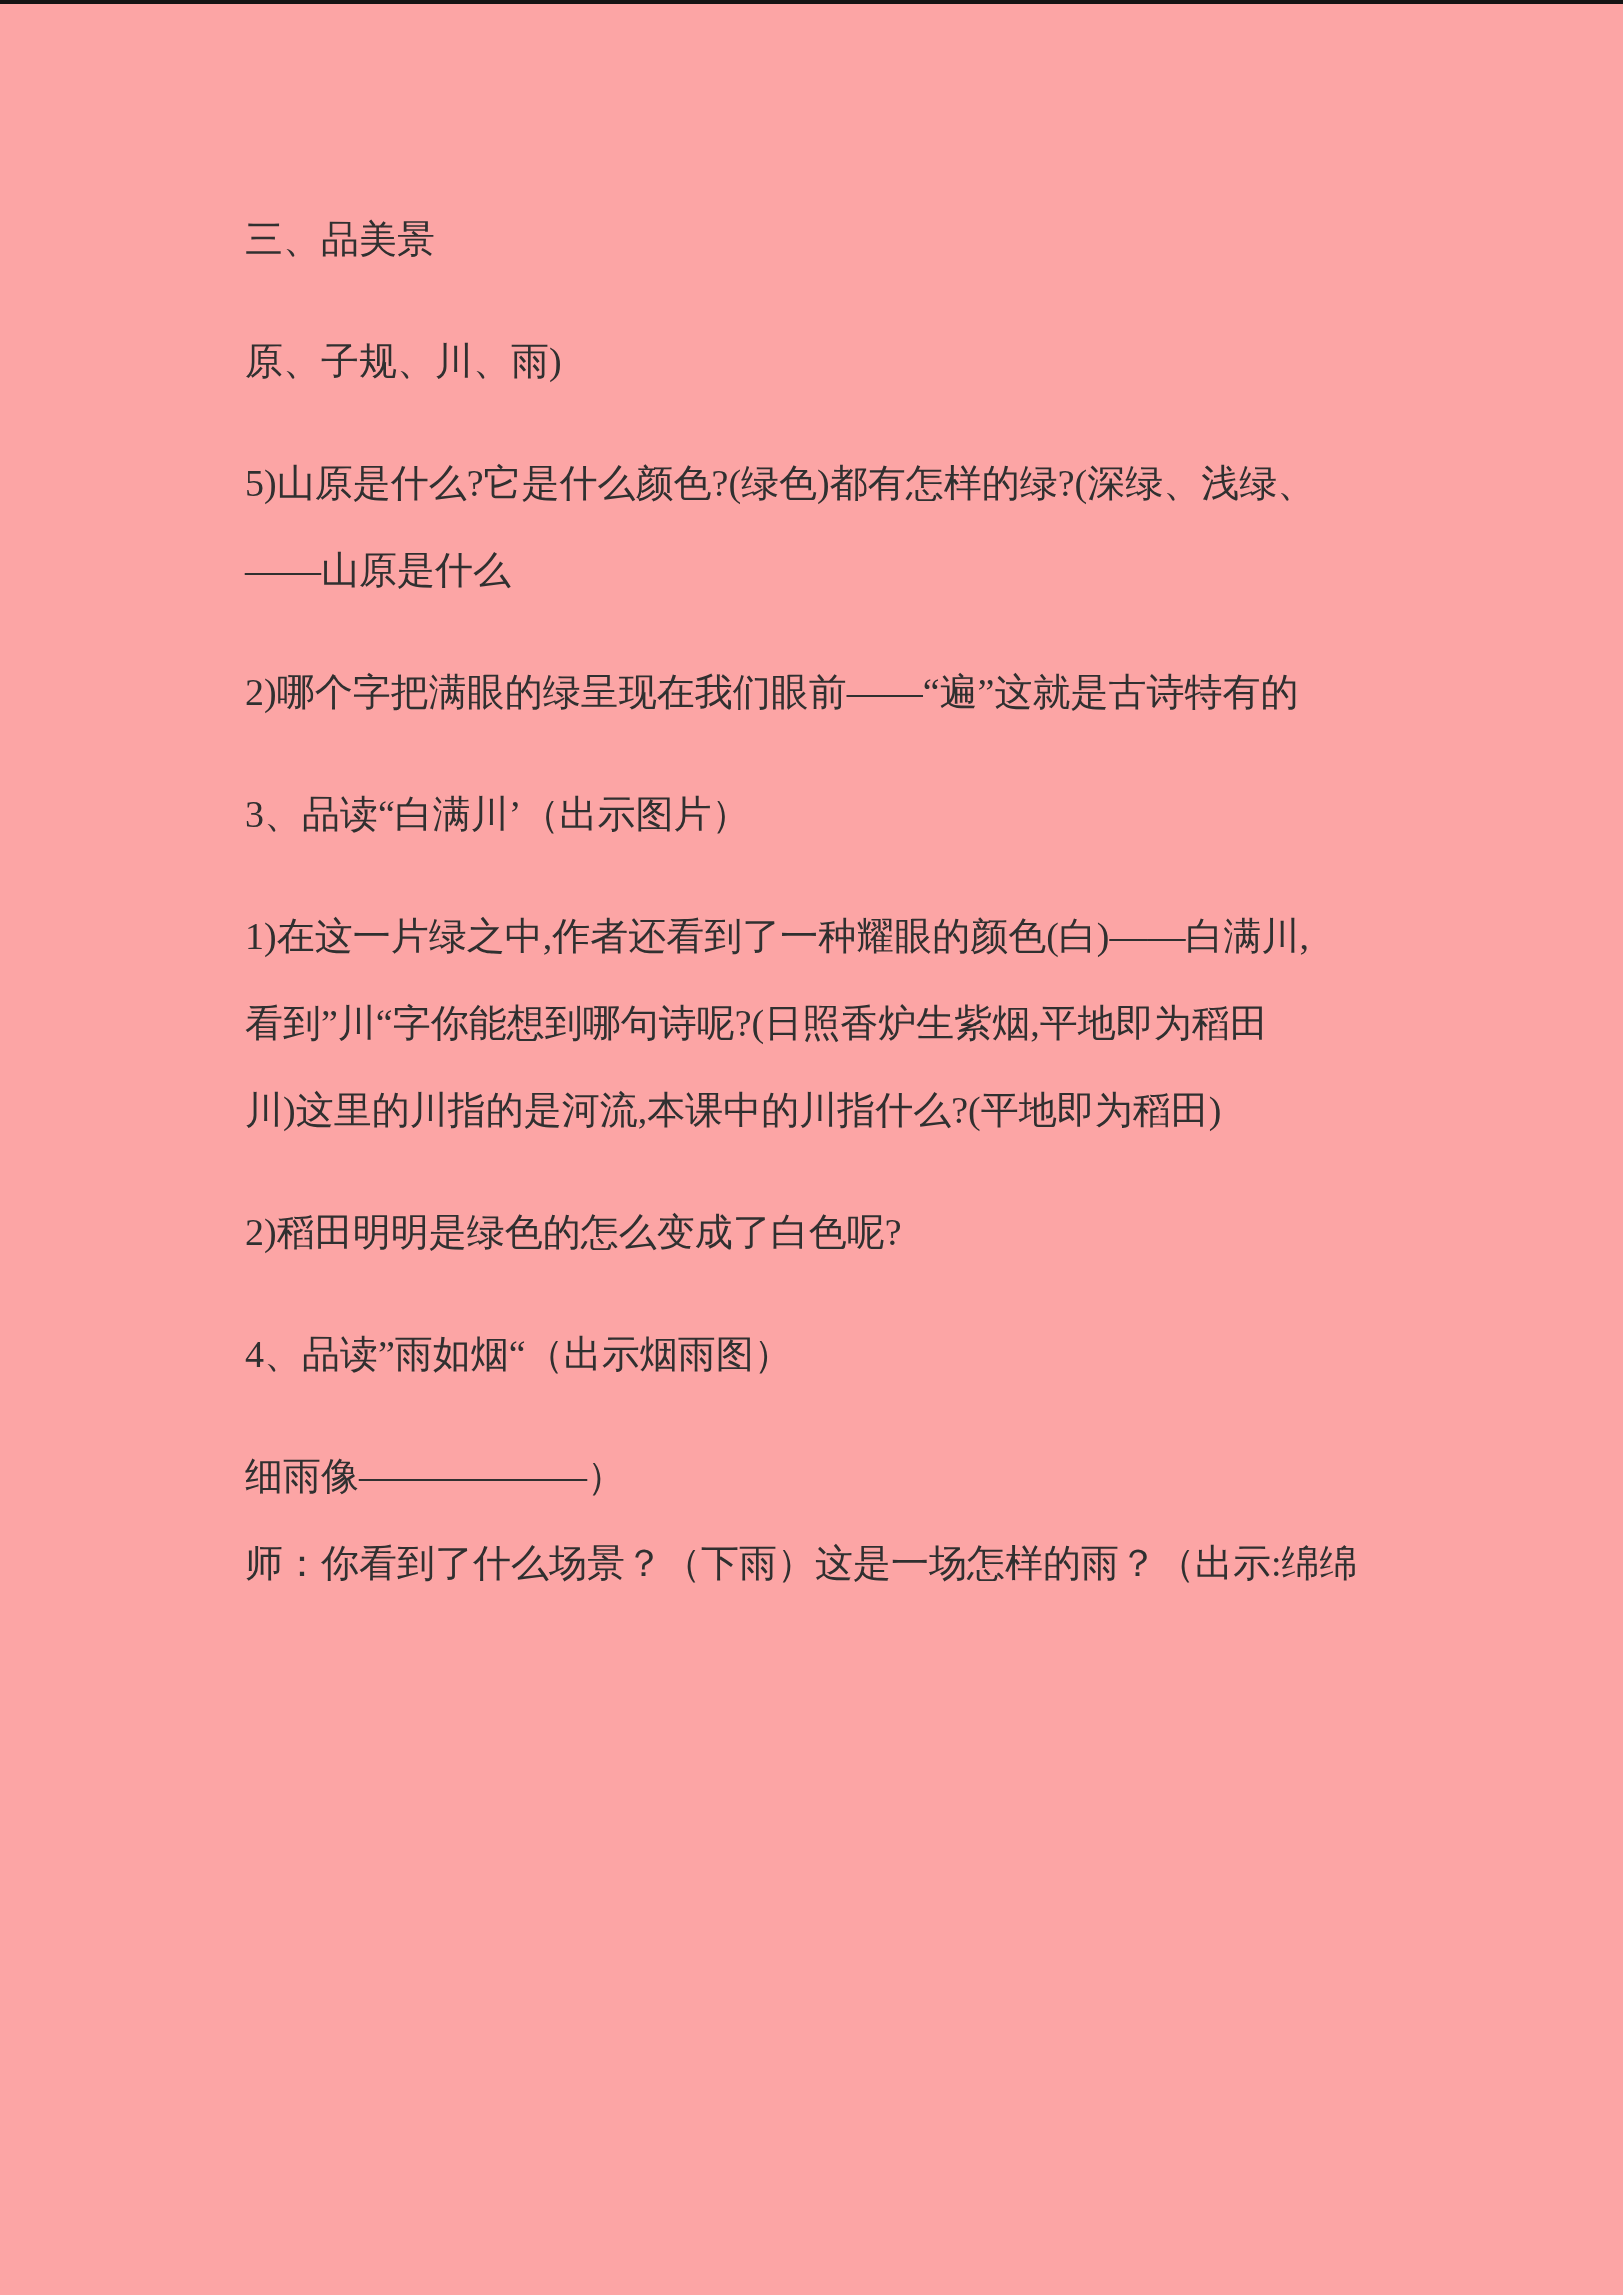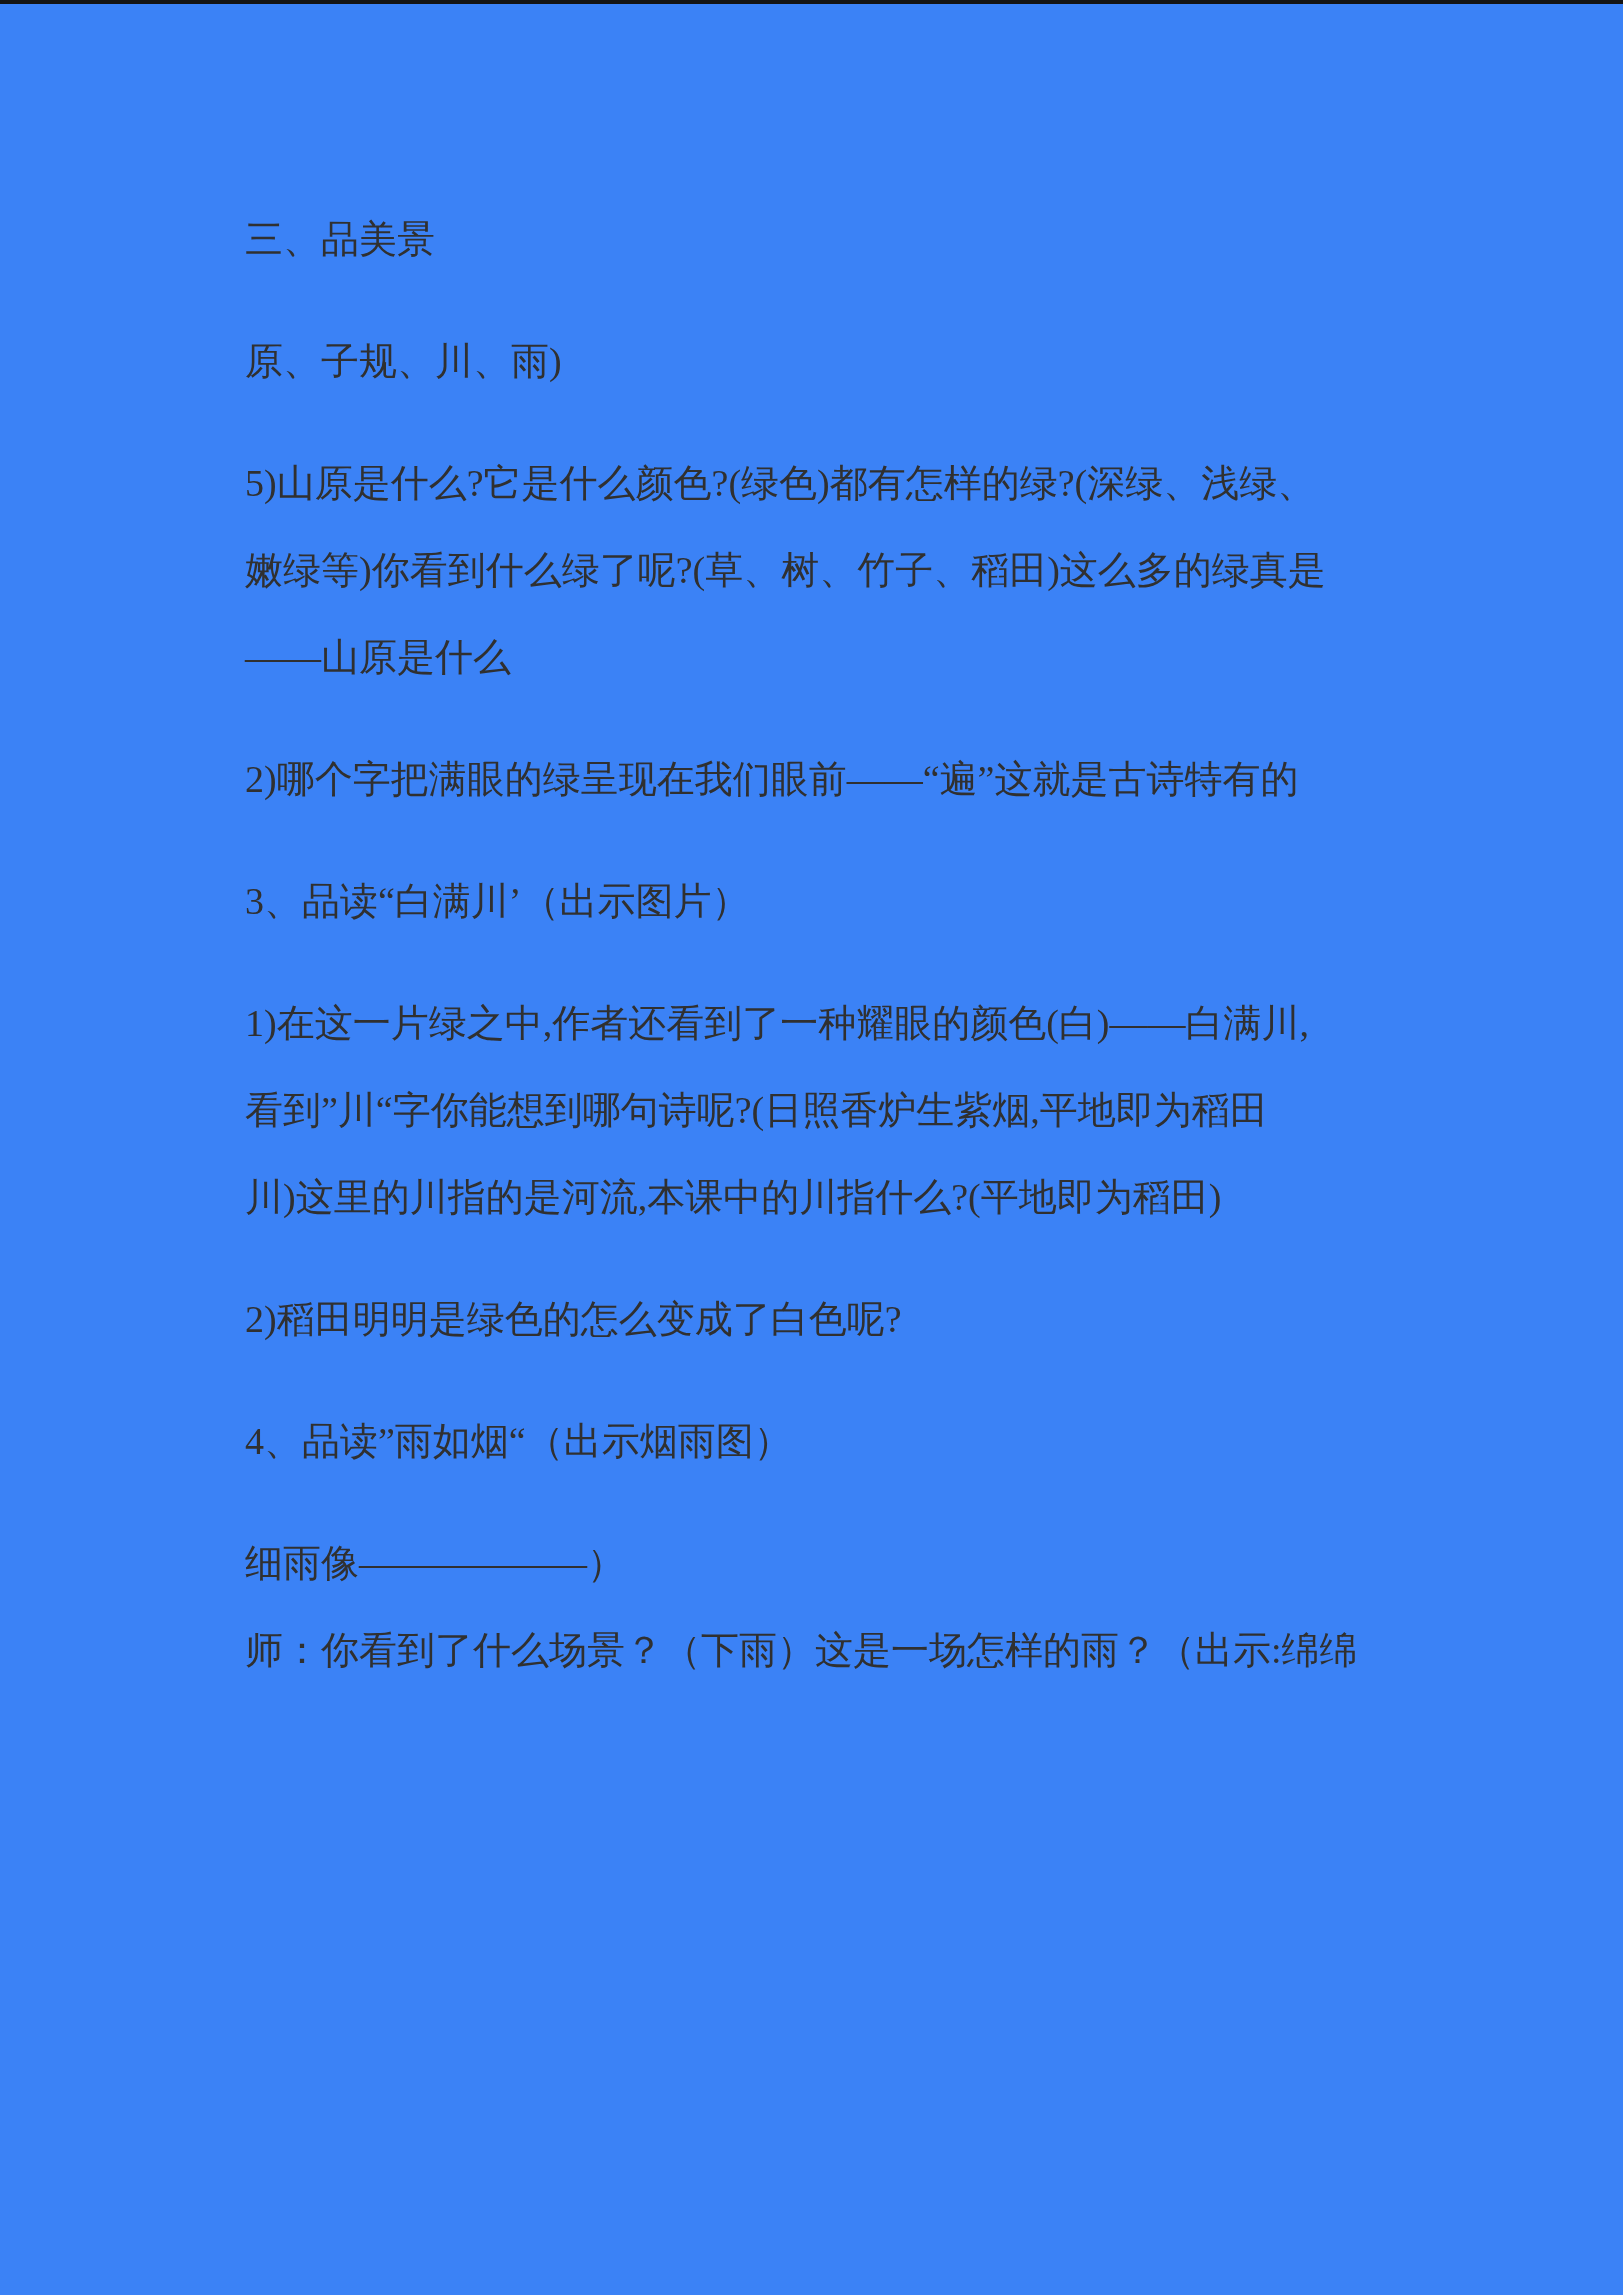--- a/index.html
+++ b/index.html
@@ -4,21 +4,21 @@
 <style>
   html, body {
     margin: 0;
     padding: 0;
     background: #ffffff;
   }
   .page {
     position: relative;
     width: 1623px;
     height: 2295px;
-    background: #3b82f6;
+    background: #fca5a5;
     overflow: hidden;
     font-family: "Liberation Serif", "DejaVu Serif", serif;
   }
   .top-border {
     position: absolute;
     top: 0;
     left: 0;
     width: 100%;
     height: 4.1px;
     background: #141414;
@@ -55,21 +55,20 @@
       <span class="line">三、品美景</span>
     </p>
 
     <p class="para">
       <span class="line">原、子规、川、雨)</span>
     </p>
 
 
     <p class="para">
       <span class="line">5)山原是什么?它是什么颜色?(绿色)都有怎样的绿?(深绿、浅绿、</span>
-      <span class="line">嫩绿等)你看到什么绿了呢?(草、树、竹子、稻田)这么多的绿真是</span>
       <span class="line">——山原是什么</span>
     </p>
 
     <p class="para">
       <span class="line">2)哪个字把满眼的绿呈现在我们眼前——“遍”这就是古诗特有的</span>
     </p>
 
     <p class="para">
       <span class="line">3、品读“白满川’（出示图片）</span>
     </p>

